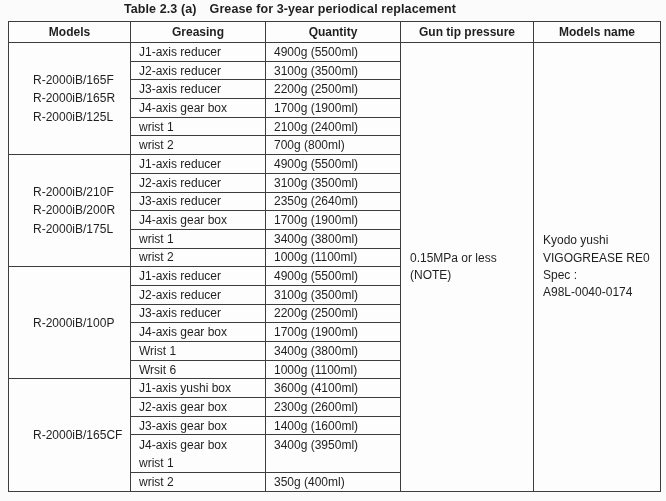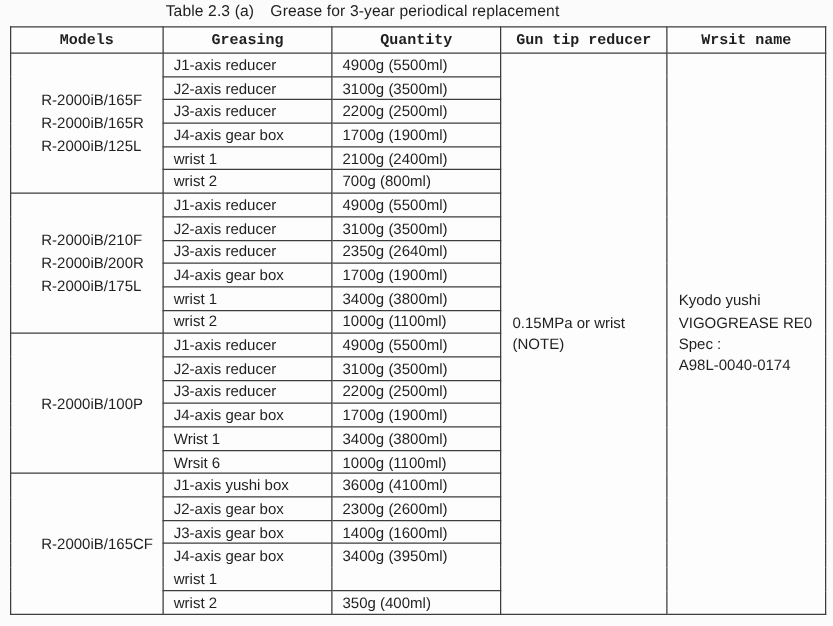--- a/index.html
+++ b/index.html
@@ -6,21 +6,21 @@
   body {
     width:666px; height:501px;
     background:#fbfbfb;
     font-family:"Liberation Sans", sans-serif;
     color:#1f1f1f;
     position:relative;
     overflow:hidden;
   }
   .title {
     position:absolute; top:2px; left:0; width:580px;
-    text-align:center; font-weight:normal; font-size:12.5px;
+    text-align:center; font-weight:bold; font-size:12.5px;
     letter-spacing:0.1px;
     white-space:nowrap;
   }
   .title .caption { margin-left:13px; }
   table.grease-table {
     position:absolute; left:8px; top:21px;
     width:652px; height:471px;
     border-collapse:collapse; table-layout:fixed;
     background:#fdfdfd;
   }
@@ -28,21 +28,21 @@
   col.c-greasing{ width:135px; }
   col.c-qty     { width:135px; }
   col.c-gun     { width:133px; }
   col.c-name    { width:127px; }
   th, td {
     border:1px solid #3d3d3d;
     font-size:12px;
     overflow:hidden;
   }
   thead tr { height:21px; }
-  th { text-align:center; font-weight:bold; padding:0;font-family:Liberation Mono, monospace; }
+  th { text-align:center; font-weight:bold; padding:0; }
   tbody tr { height:18.7px; }
   td { padding:0 2px 0 8px; vertical-align:middle; }
   td.models {
     white-space:pre-line;
     line-height:1.55;
     padding-left:24px;
   }
   td.gun, td.grease {
     white-space:pre-line;
     line-height:1.45;
@@ -70,33 +70,33 @@
       <col class="c-greasing">
       <col class="c-qty">
       <col class="c-gun">
       <col class="c-name">
   </colgroup>
   <thead>
     <tr>
       <th>Models</th>
       <th>Greasing</th>
       <th>Quantity</th>
-      <th>Gun tip reducer</th>
-      <th>Wrsit name</th>
+      <th>Gun tip pressure</th>
+      <th>Models name</th>
     </tr>
   </thead>
   <tbody>
 
     <tr>
       <td class="models" rowspan="6">R-2000iB/165F
 R-2000iB/165R
 R-2000iB/125L</td>
       <td>J1-axis reducer</td>
       <td>4900g (5500ml)</td>
-      <td class="gun" rowspan="24">0.15MPa or wrist
+      <td class="gun" rowspan="24">0.15MPa or less
 (NOTE)</td>
       <td class="grease" rowspan="24">Kyodo yushi
 VIGOGREASE RE0
 Spec :
 A98L-0040-0174</td>
     </tr>
     <tr>
       <td>J2-axis reducer</td>
       <td>3100g (3500ml)</td>
     </tr>

